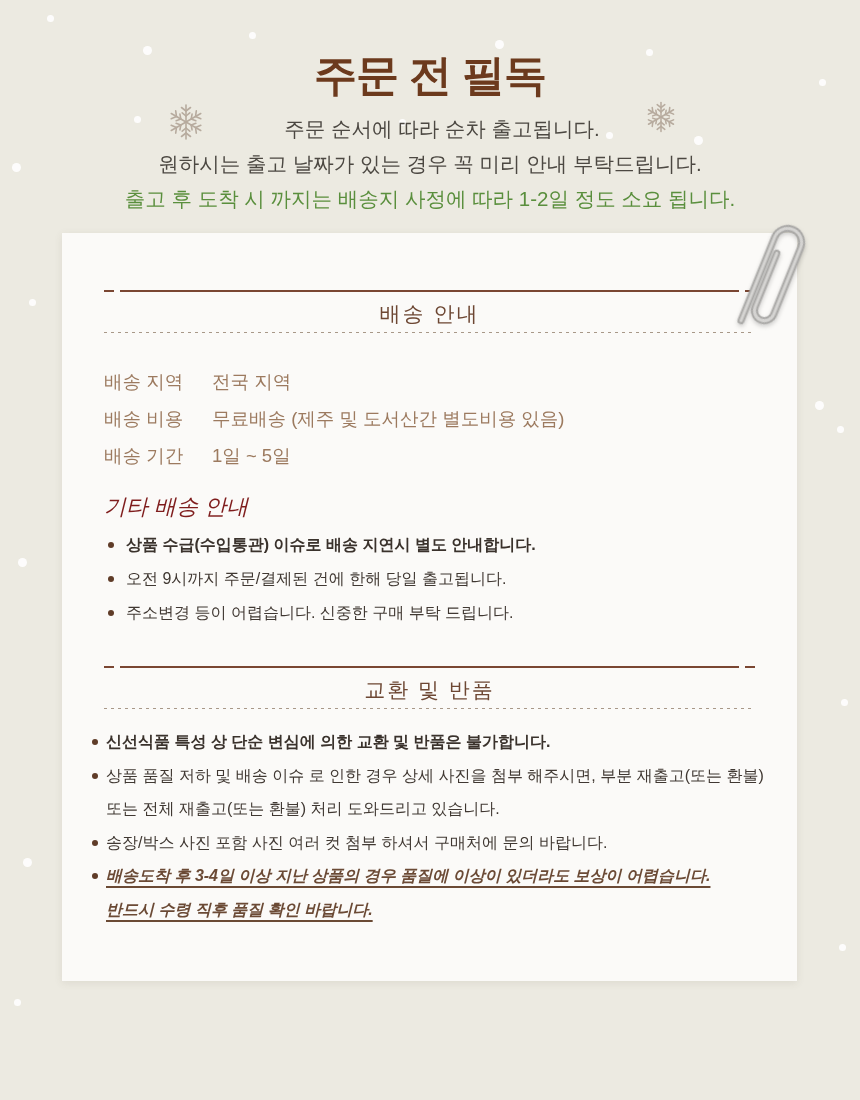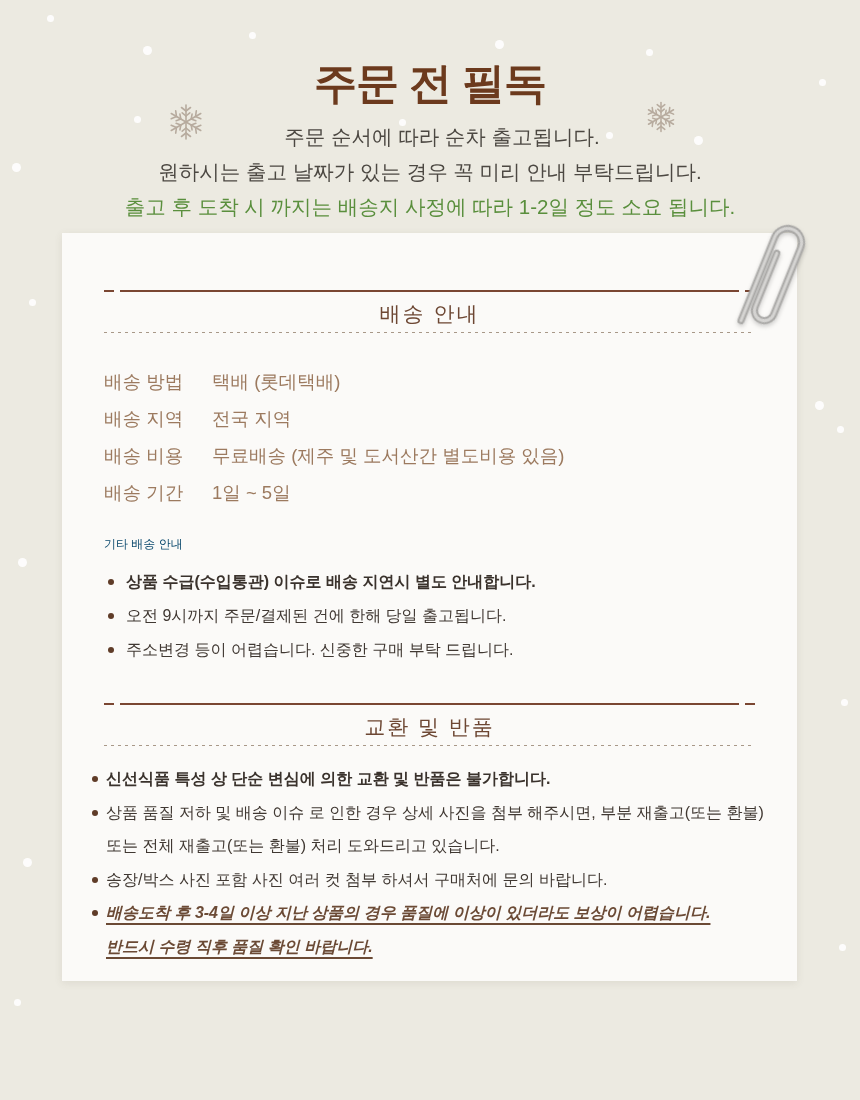--- a/index.html
+++ b/index.html
@@ -22,21 +22,21 @@
       30px 300px 0 1px #fff, 20px 560px 0 2px #fff, 842px 700px 0 1px #fff,
       25px 860px 0 2px #fff, 840px 945px 0 1px #fff, 15px 1000px 0 1px #fff,
       400px 120px 0 1px #fff;
     opacity:.9;
   }
   .flake{position:absolute;width:40px;height:40px;}
   .flake svg{display:block;}
   .flake-left{left:166px;top:102px;}
   .flake-right{left:644px;top:100px;width:34px;height:34px;}
 
-  .header{position:absolute;left:0;top:16px;width:100%;text-align:center;}
+  .header{position:absolute;left:0;top:8px;width:100%;text-align:center;}
   .title{
     margin:44px 0 0 0;
     font-size:43px;line-height:46px;font-weight:800;
     color:#6C3A1D;letter-spacing:-1px;
   }
   .intro{margin:0;font-size:20.5px;line-height:35px;color:#4C4842;font-weight:500;}
   .intro.first{margin-top:13px;padding-left:24px;}
   .intro.green{color:#5A8F3D;}
 
   .card{
@@ -65,22 +65,22 @@
     height:1px;margin-top:3px;
     background:repeating-linear-gradient(90deg,#A89888 0,#A89888 3px,transparent 3px,transparent 7px);
   }
 
   .info-table{margin:38px 0 0 0;}
   .info-row{display:flex;margin-bottom:16px;line-height:21px;font-size:18.5px;color:#9C7A5F;}
   .info-row dt{width:108px;flex:0 0 108px;margin:0;font-weight:500;}
   .info-row dd{margin:0;white-space:nowrap;}
 
   .etc-heading{
-    margin:30px 0 0 0;font-size:12px;line-height:22px;
-    font-weight:400;color:#0c4a6e;
+    margin:30px 0 0 0;font-size:22px;line-height:22px;
+    font-weight:400;color:#7f1d1d;font-style:italic;
   }
 
   ul.bullets{list-style:none;margin:10px 0 0 4px;padding:0;}
   ul.bullets li{
     position:relative;padding-left:18px;
     font-size:16px;line-height:34px;color:#403832;
   }
   ul.bullets li .bdot{
     position:absolute;left:0;top:14px;width:6px;height:6px;border-radius:50%;
     background:#5F3C28;
@@ -154,24 +154,20 @@
       <path d="M22 118 V 28 a 14 14 0 0 1 28 0 V 100 a 10 10 0 0 1 -20 0 V 42" fill="none" stroke="#D5D4D2" stroke-width="3" stroke-linecap="round"></path>
     </svg>
 
     <div class="section">
       <div class="rule"></div>
       <h2 class="section-heading">배송 안내</h2>
       <div class="dotted"></div>
 
       <dl class="info-table">
         <div class="info-row">
-          <dt>배송 방법</dt>
-          <dd>택배 (롯데택배)</dd>
-        </div>
-        <div class="info-row">
           <dt>배송 지역</dt>
           <dd>전국 지역</dd>
         </div>
         <div class="info-row">
           <dt>배송 비용</dt>
           <dd>무료배송 (제주 및 도서산간 별도비용 있음)</dd>
         </div>
         <div class="info-row">
           <dt>배송 기간</dt>
           <dd>1일 ~ 5일</dd>

